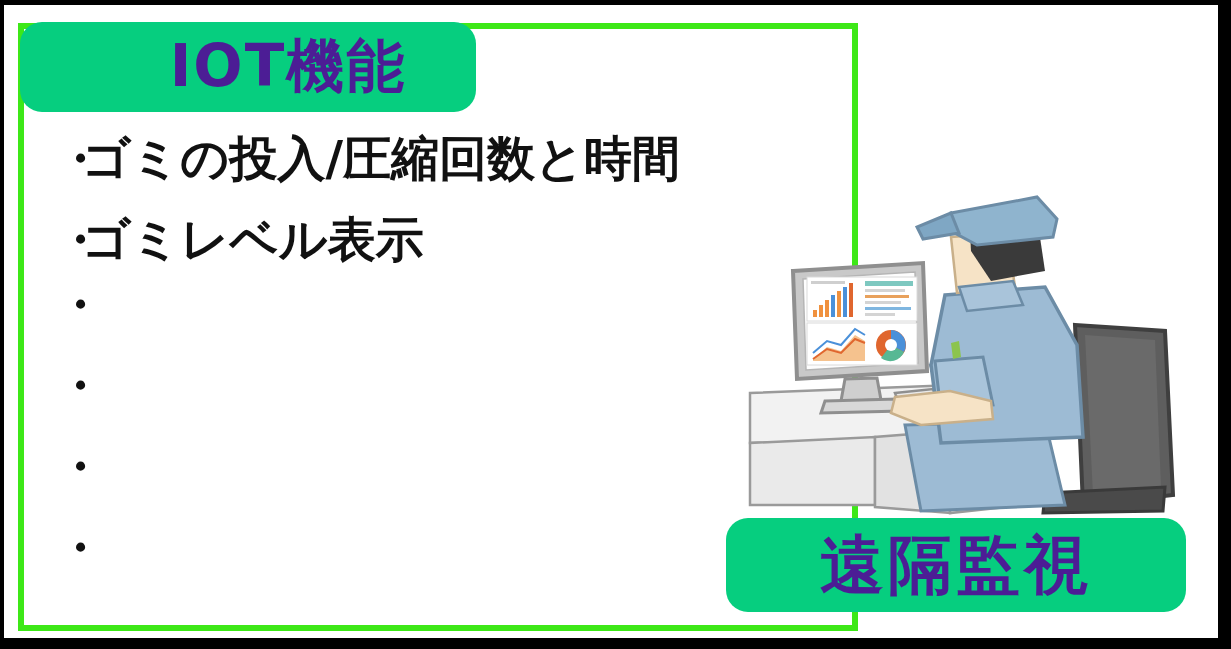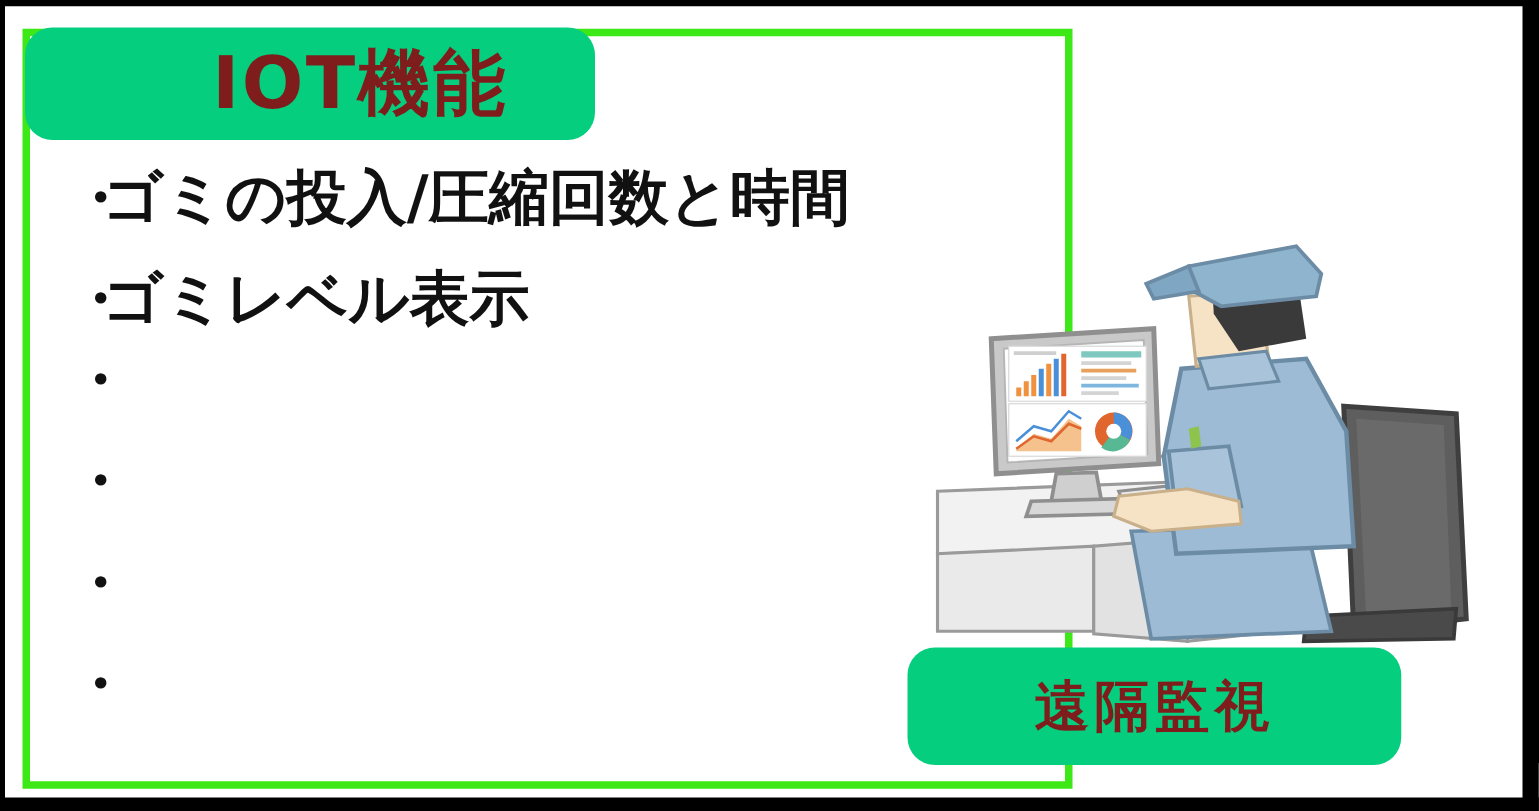--- a/index.html
+++ b/index.html
@@ -57,40 +57,40 @@
     background: transparent;
   }
   
   .badge {
     position: absolute;
     background: #06CE7F;
     border-radius: 22px;
     display: flex;
     align-items: center;
     justify-content: center;
-    color: #7f1d1d;
+    color: #4c1d95;
     font-weight: bold;
     letter-spacing: 2px;
     white-space: nowrap;
   }
   .badge-iot {
     left: 20px;
     top: 22px;
     width: 456px;
     height: 90px;
     font-size: 58px;
     padding-left: 80px;
     box-sizing: border-box;
   }
   .badge-remote {
     left: 726px;
     top: 518px;
-    width: 395px;
+    width: 460px;
     height: 94px;
-    font-size: 44px;
+    font-size: 64px;
     letter-spacing: 4px;
   }
   
   .feature-list {
     position: absolute;
     left: 56px;
     top: 118px;
     width: 740px;
     margin: 0;
     padding: 0;

